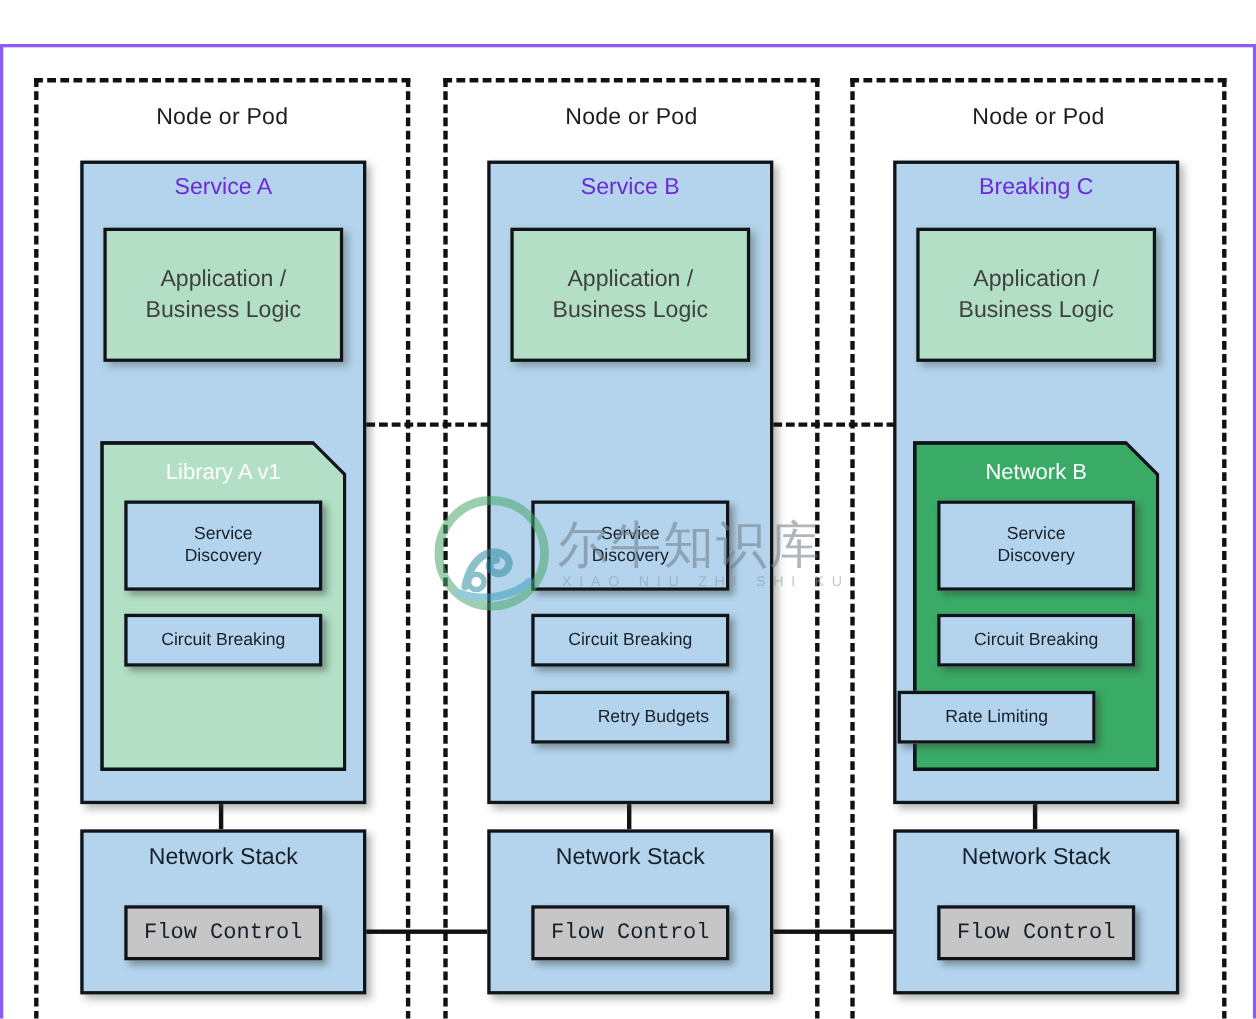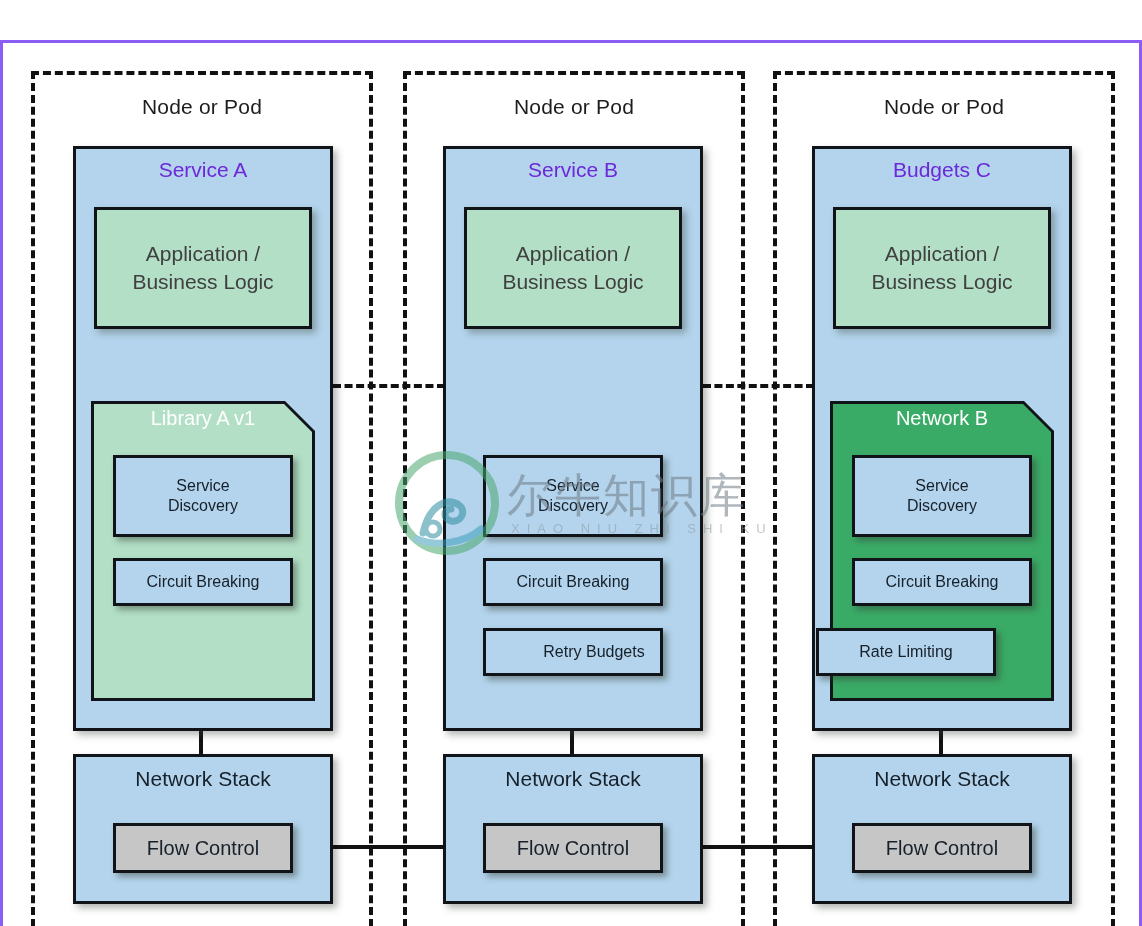--- a/index.html
+++ b/index.html
@@ -80,21 +80,21 @@
   .library-fill {
     position: absolute;
     inset: 3px;
     clip-path: polygon(0 0, calc(100% - 28px) 0, 100% 28px, 100% 100%, 0 100%);
   }
   .library-title {
     position: relative;
     text-align: center;
     font-size: 20px;
     color: #ffffff;
-    padding-top: 6px;
+    padding-top: 17px;
     z-index: 3;
   }
 
   
   .feature {
     position: absolute;
     background: #b3d4ec;
     border: 3px solid #101418;
     box-shadow: 4px 4px 6px rgba(50,60,50,.45);
     display: flex;
@@ -123,20 +123,21 @@
   .flowctl {
     position: absolute;
     background: #c6c6c6;
     border: 3px solid #101418;
     box-shadow: 4px 4px 6px rgba(50,60,50,.45);
     display: flex;
     align-items: center;
     justify-content: center;
     font-size: 20px;
     color: #16202a;
+    font-family: Liberation Mono, monospace;
   }
 
   
   #watermark {
     position: absolute;
     left: 386px; top: 404px;
     width: 372px; height: 116px;
     pointer-events: none;
     z-index: 9;
     opacity: .55;
@@ -237,21 +238,21 @@
   <div class="flowctl" style="left:480px; top:780px; width:180px; height:50px;">
     <span>Flow Control</span>
   </div>
 
   <div class="node-frame" style="left:770px; top:28px; width:342px; height:868px;"></div>
   <div class="node-title" style="left:770px; top:52px; width:342px;">Node or Pod</div>
 
   <div class="conn" style="left:936px; top:687px; width:4px; height:24px;"></div>
 
   <div class="service" style="left:809px; top:103px; width:260px; height:585px;">
-    <div class="service-title">Budgets C</div>
+    <div class="service-title">Breaking C</div>
   </div>
 
   <div class="applogic" style="left:830px; top:164px; width:218px; height:122px;">
     <div>
       <div>Application /</div>
       <div>Business Logic</div>
     </div>
   </div>
 
   <div class="library-wrap" style="left:827px; top:358px; width:224px; height:300px;">

